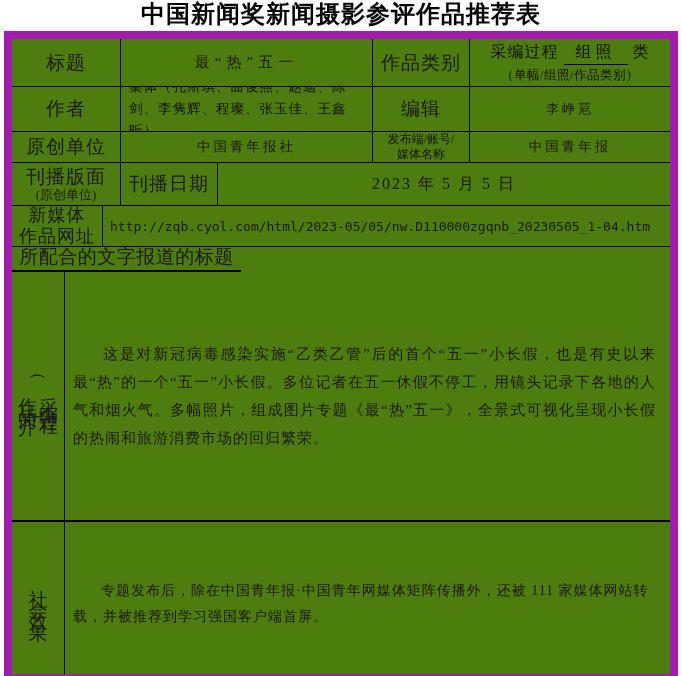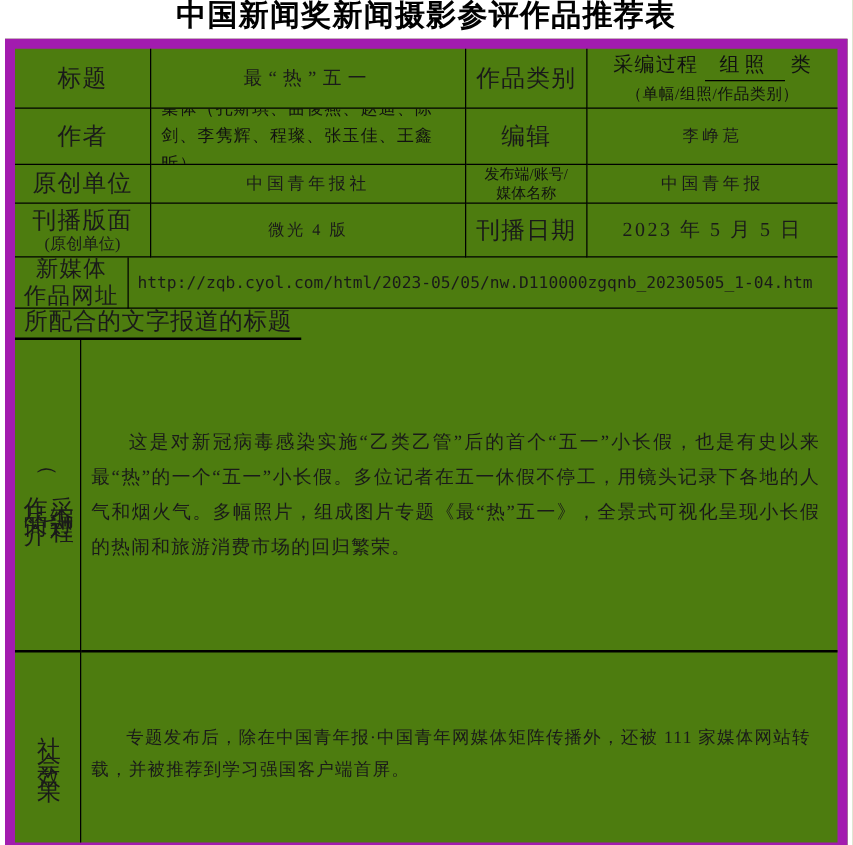--- a/index.html
+++ b/index.html
@@ -13,21 +13,21 @@
     font-family: "Liberation Serif", serif;
     overflow: hidden;
   }
   .doc-title {
     position: absolute;
     top: 0;
     left: 0;
     width: 682px;
     height: 30px;
     text-align: center;
-    font-family: Liberation Mono, monospace;
+    font-family: Liberation Serif, serif;
     font-weight: 700;
     font-size: 24px;
     line-height: 29px;
     letter-spacing: 1px;
     color: #000000;
   }
   .tbl {
     position: absolute;
     left: 4px;
     top: 31px;
@@ -223,23 +223,20 @@
         <span class="val" style="font-size:13.5px">中国青年报</span>
       </div>
     </div>
 
     <div class="tr r4">
       <div class="td w-label">
         <span class="lbl lbl-stack">
           <span>刊播版面</span>
           <span class="lbl-sub">(原创单位)</span>
         </span>
-      </div>
-      <div class="td w-value">
-        <span class="val val-edition">微光 4 版</span>
       </div>
       <div class="td w-label2">
         <span class="lbl">刊播日期</span>
       </div>
       <div class="td w-last">
         <span class="val val-date">2023 年 5 月 5 日</span>
       </div>
     </div>
 
     <div class="tr r5">

